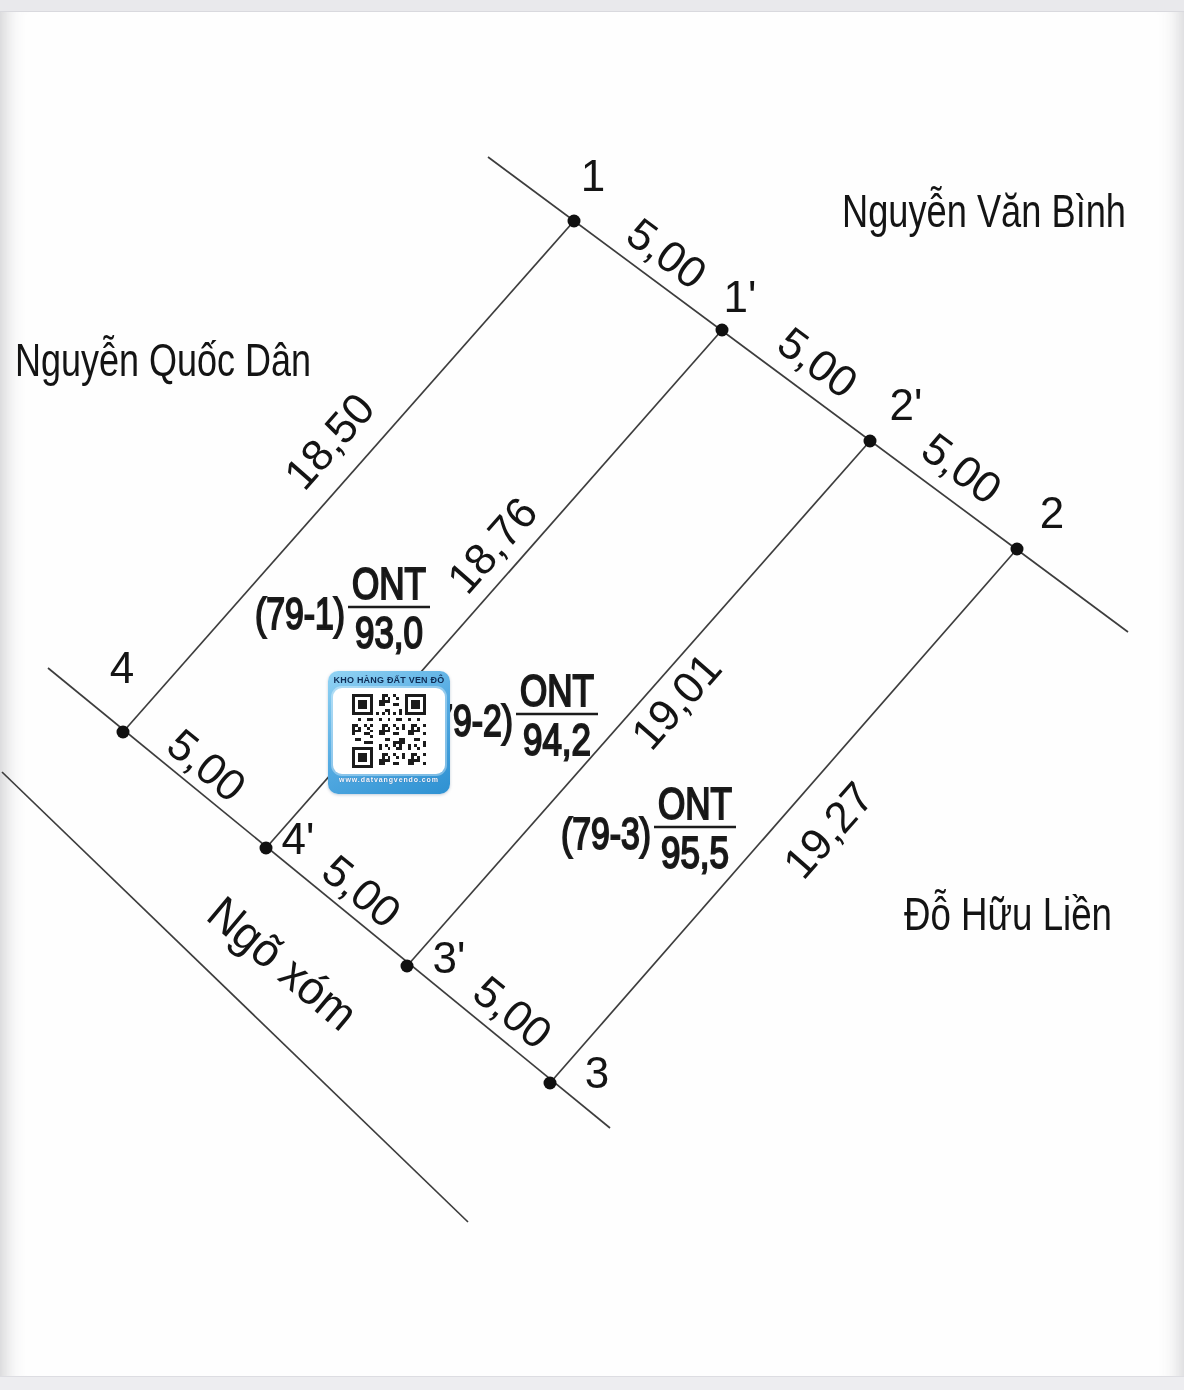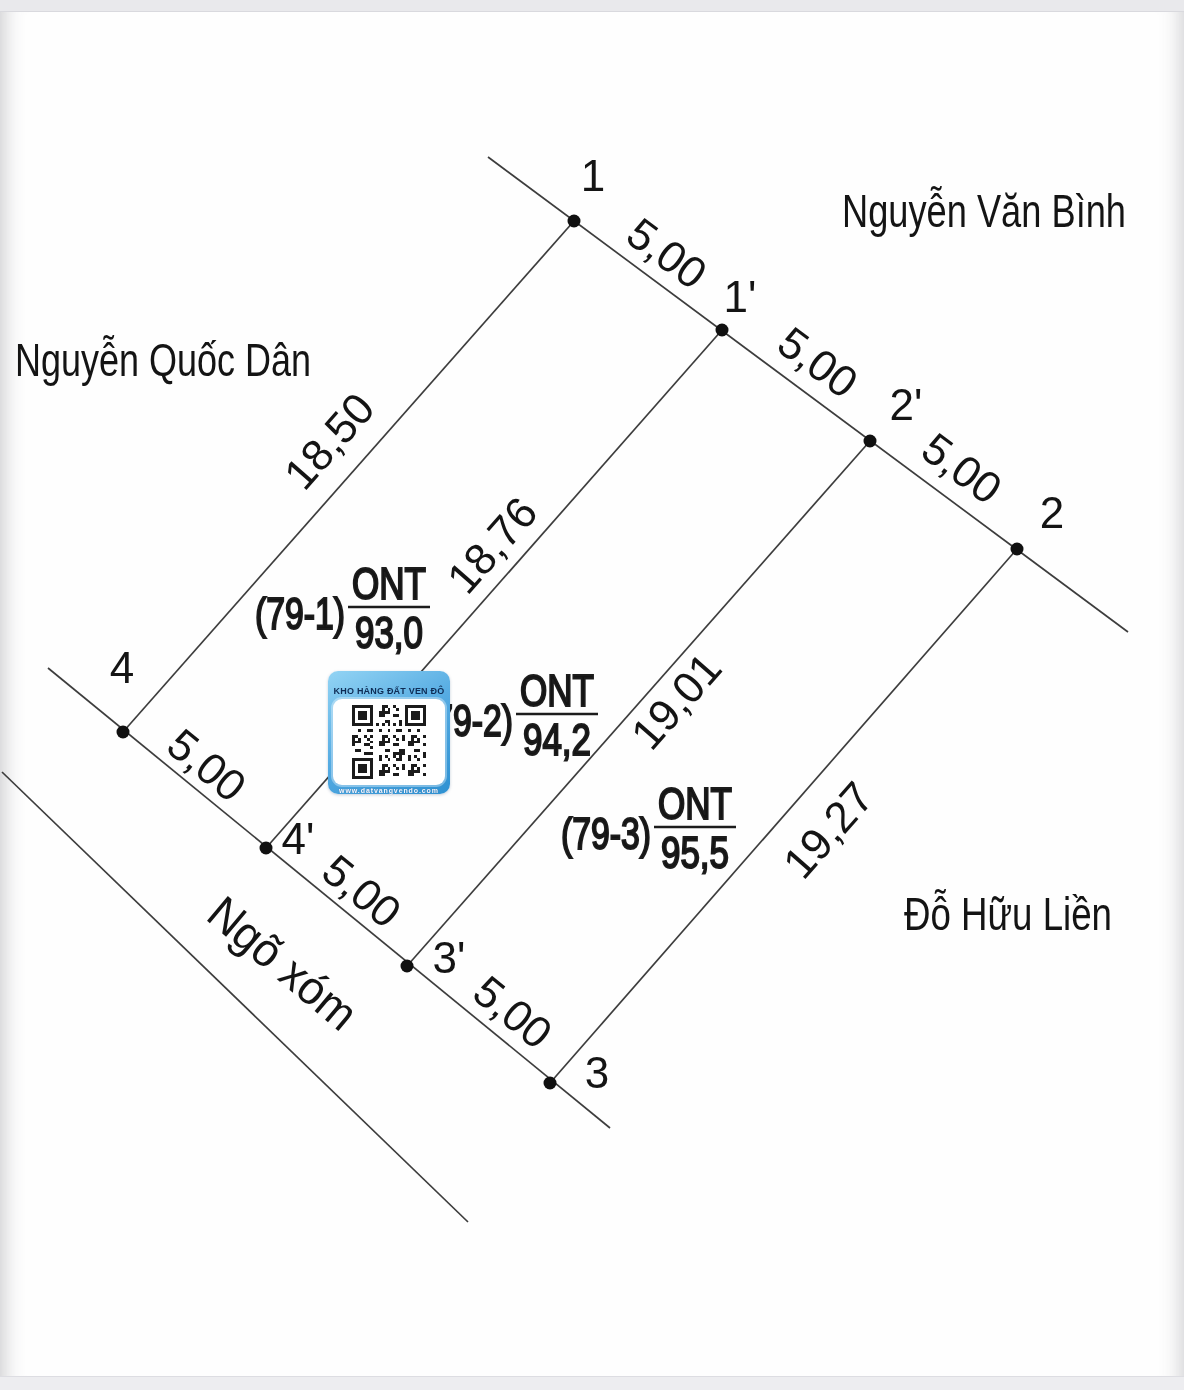--- a/index.html
+++ b/index.html
@@ -34,21 +34,21 @@
     stroke:#1c1c1c;
     stroke-width:2.1px;
   }
   
   .qr-badge{
     position:absolute;left:328px;top:671px;width:122px;height:123px;
     border-radius:10px;
     background:linear-gradient(150deg,#93d4f4 0%,#55abe2 48%,#2e91d2 100%);
     box-sizing:border-box;
     display:flex;flex-direction:column;align-items:center;
-    padding-top:14px;
+    padding-top:3px;
     box-shadow:0 1px 3px rgba(20,60,110,.25);
   }
   .qr-title{
     font-size:9px;font-weight:700;color:#0e2c55;
     letter-spacing:.2px;white-space:nowrap;line-height:13px;
   }
   .qr-box{
     width:112px;height:86px;margin-top:1px;
     background:#ffffff;border-radius:9px;
     display:flex;align-items:center;justify-content:center;

